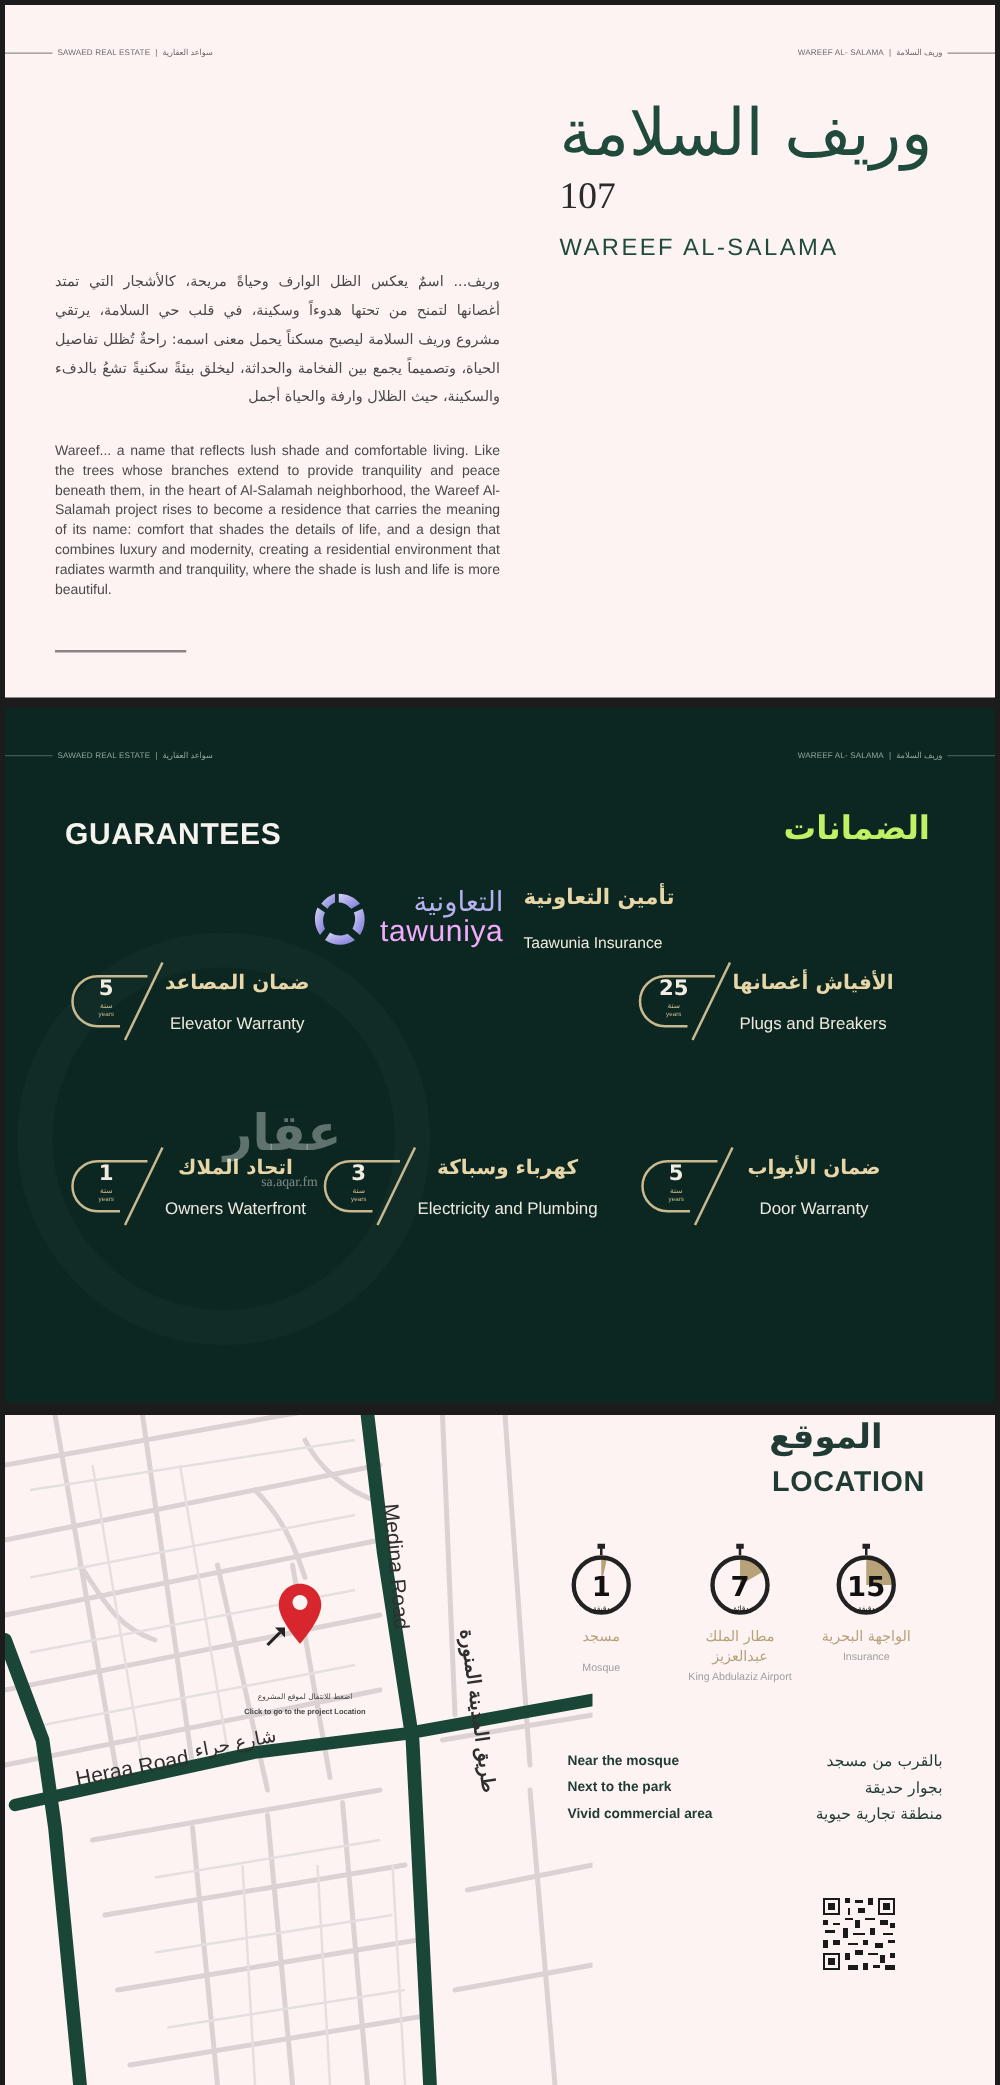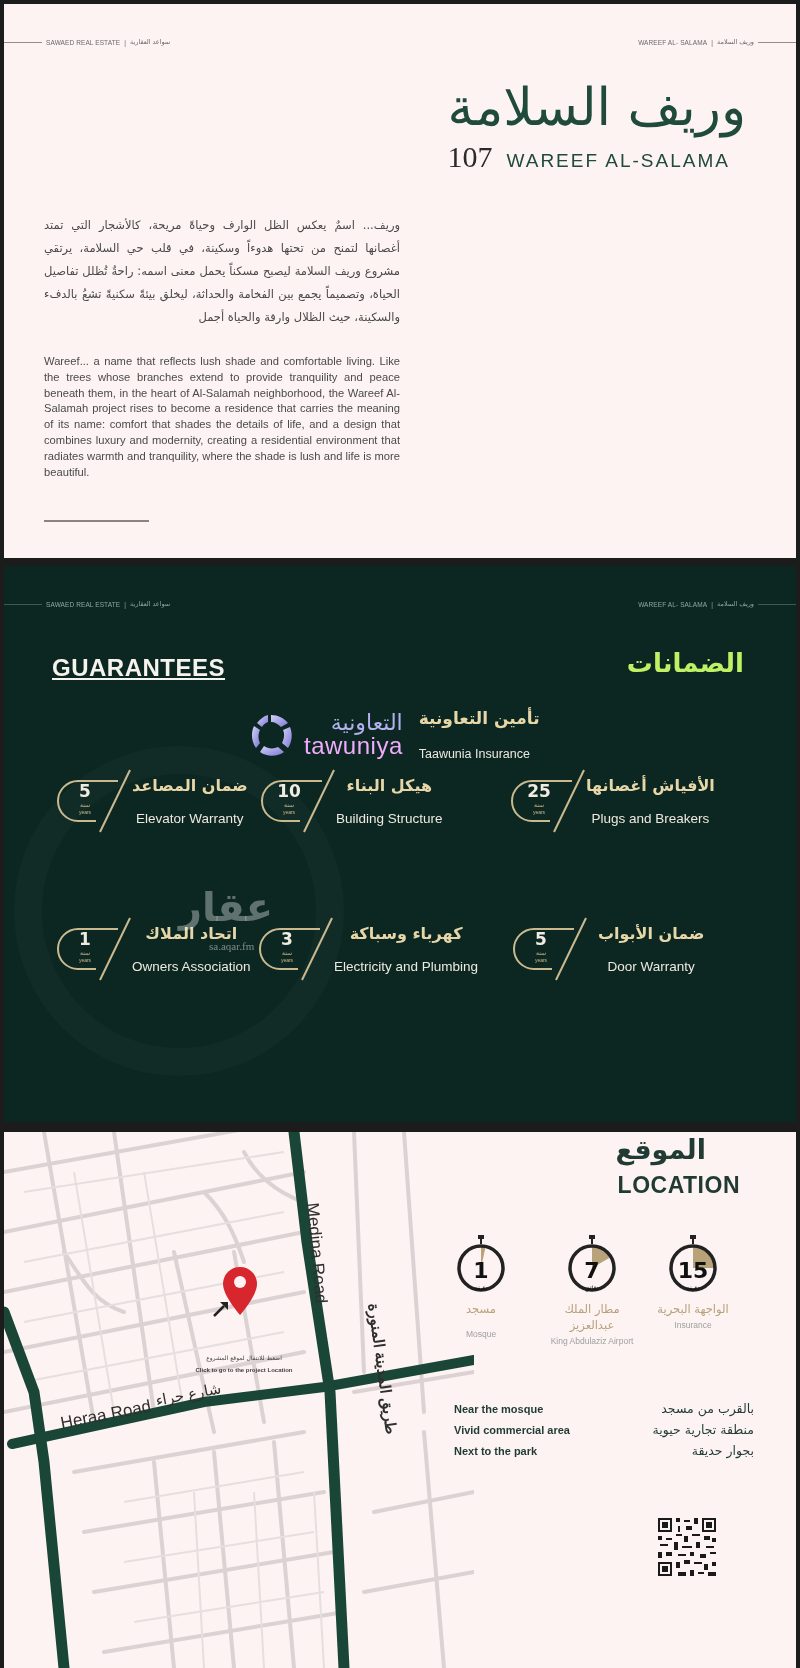--- a/index.html
+++ b/index.html
@@ -16,31 +16,31 @@
   .hdr .r { right: 0; }
   .hdr .line { display: inline-block; height: 1px; width: 38px; background: #8f8f8f; }
   .page-light .hdr { color: #6a6a6a; }
   .page-dark .hdr { color: #8ea89f; }
   .page-dark .hdr .line { background: #3d5a52; }
 
   
   #p1 { top: 4px; height: 554px; }
   .logo { position: absolute; right: 50px; top: 72px; text-align: left; color: #1f4a3c; }
   .logo-ar { font-family: "DejaVu Serif", serif; font-size: 52px; line-height: 62px; direction: rtl; text-align: right; color: #1f4a3c; letter-spacing: 1px; }
-  .logo-en { display: flex; align-items: baseline; gap: 14px; margin-top: 2px; }
+  .logo-en { display: flex; align-items: baseline; gap: 14px; margin-top: 2px; flex-direction: column; }
   .logo-num { font-family: "Liberation Serif", serif; font-size: 30px; color: #2b2b2b; }
   .logo-name { font-family: "Liberation Sans", sans-serif; font-size: 19px; letter-spacing: 2px; color: #1f4a3c; }
 
   .ar-para { position: absolute; left: 40px; top: 210px; width: 356px; direction: rtl; text-align: justify; font-size: 11.5px; line-height: 23px; color: #4a4a4a; }
   .en-para { position: absolute; left: 40px; top: 350px; width: 356px; text-align: justify; font-family: "Liberation Sans", sans-serif; font-size: 11.2px; line-height: 15.8px; color: #4a4a4a; }
   .p1-divider { position: absolute; left: 40px; top: 516px; width: 105px; height: 2px; background: #8a8383; }
 
   
   #p2 { top: 566px; height: 556px; }
-  .g-title-en { position: absolute; left: 48px; top: 88px; font-family: "Liberation Sans", sans-serif; font-size: 24px; letter-spacing: 0.5px; color: #f6f3ee; text-decoration: underline; }
+  .g-title-en { position: absolute; left: 48px; top: 88px; font-family: "Liberation Sans", sans-serif; font-size: 24px; letter-spacing: 0.5px; color: #f6f3ee; }
   .g-title-ar { position: absolute; right: 52px; top: 82px; font-size: 26px; font-weight: bold; color: #bef264; direction: rtl; }
   .watermark-circle { position: absolute; left: 10px; top: 180px; width: 330px; height: 330px; border-radius: 50%; border: 28px solid rgba(255,255,255,0.025); }
 
   .insurer { position: absolute; left: 244px; top: 142px; display: flex; align-items: center; gap: 10px; }
   .tw-logo { width: 46px; height: 46px; position: relative; }
   .tw-brand { display: flex; flex-direction: column; color: #a9a6e6; line-height: 1; }
   .tw-brand .ar { font-size: 22px; direction: rtl; text-align: right; color: #b4b1ee; }
   .tw-brand .en { font-family: "Liberation Sans", sans-serif; font-size: 24px; color: #f0abfc; letter-spacing: 0.5px; }
   .ins-text { display: flex; flex-direction: column; margin-left: 6px; }
   .ins-text .ar { font-size: 17px; direction: rtl; text-align: right; color: #e7d6a8; font-weight: bold; }
@@ -169,35 +169,20 @@
       <span class="num">5</span>
       <span class="unit-ar">سنة</span>
       <span class="unit-en">years</span>
     </div>
     <div class="w-text">
       <span class="ar">ضمان المصاعد</span>
       <span class="en">Elevator Warranty</span>
     </div>
   </div>
 
-  <div class="warranty" style="left:256px; top:202px;">
-    <div class="badge">
-      <svg width="76" height="66" viewBox="0 0 76 66">
-          <path d="M62 13 H22 A20 20 0 0 0 22 53 H40" fill="none" stroke="#c9b98f" stroke-width="2"></path>
-          <line x1="74" y1="2" x2="44" y2="64" stroke="#c9b98f" stroke-width="2"></line>
-        </svg>
-      <span class="num">10</span>
-      <span class="unit-ar">سنة</span>
-      <span class="unit-en">years</span>
-    </div>
-    <div class="w-text">
-      <span class="ar">هيكل البناء</span>
-      <span class="en">Building Structure</span>
-    </div>
-  </div>
 
   <div class="warranty" style="left:506px; top:202px;">
     <div class="badge">
       <svg width="76" height="66" viewBox="0 0 76 66">
           <path d="M62 13 H22 A20 20 0 0 0 22 53 H40" fill="none" stroke="#c9b98f" stroke-width="2"></path>
           <line x1="74" y1="2" x2="44" y2="64" stroke="#c9b98f" stroke-width="2"></line>
         </svg>
       <span class="num">25</span>
       <span class="unit-ar">سنة</span>
       <span class="unit-en">years</span>
@@ -213,21 +198,21 @@
       <svg width="76" height="66" viewBox="0 0 76 66">
           <path d="M62 13 H22 A20 20 0 0 0 22 53 H40" fill="none" stroke="#c9b98f" stroke-width="2"></path>
           <line x1="74" y1="2" x2="44" y2="64" stroke="#c9b98f" stroke-width="2"></line>
         </svg>
       <span class="num">1</span>
       <span class="unit-ar">سنة</span>
       <span class="unit-en">years</span>
     </div>
     <div class="w-text">
       <span class="ar">اتحاد الملاك</span>
-      <span class="en">Owners Association</span>
+      <span class="en">Owners Waterfront</span>
     </div>
   </div>
 
   <div class="warranty" style="left:254px; top:350px;">
     <div class="badge">
       <svg width="76" height="66" viewBox="0 0 76 66">
           <path d="M62 13 H22 A20 20 0 0 0 22 53 H40" fill="none" stroke="#c9b98f" stroke-width="2"></path>
           <line x1="74" y1="2" x2="44" y2="64" stroke="#c9b98f" stroke-width="2"></line>
         </svg>
       <span class="num">3</span>
@@ -374,26 +359,26 @@
     <div class="label-ar">الواجهة البحرية</div>
     <div class="label-en">Insurance</div>
   </div>
 
   <div class="features">
     <div class="feat-row">
       <span class="en">Near the mosque</span>
       <span class="ar">بالقرب من مسجد</span>
     </div>
     <div class="feat-row">
+      <span class="en">Next to the park</span>
+      <span class="ar">بجوار حديقة</span>
+    </div>
+    <div class="feat-row">
       <span class="en">Vivid commercial area</span>
       <span class="ar">منطقة تجارية حيوية</span>
-    </div>
-    <div class="feat-row">
-      <span class="en">Next to the park</span>
-      <span class="ar">بجوار حديقة</span>
     </div>
   </div>
 
   <div class="qr">
     <svg width="62" height="62" viewBox="0 0 31 31" shape-rendering="crispEdges">
       <rect width="31" height="31" fill="#fdf3f3"></rect>
       <g fill="#1a1a1a">
         <rect x="1" y="1" width="7" height="7"></rect>
           <rect x="2" y="2" width="5" height="5" fill="#fdf3f3"></rect>
           <rect x="3" y="3" width="3" height="3"></rect>

